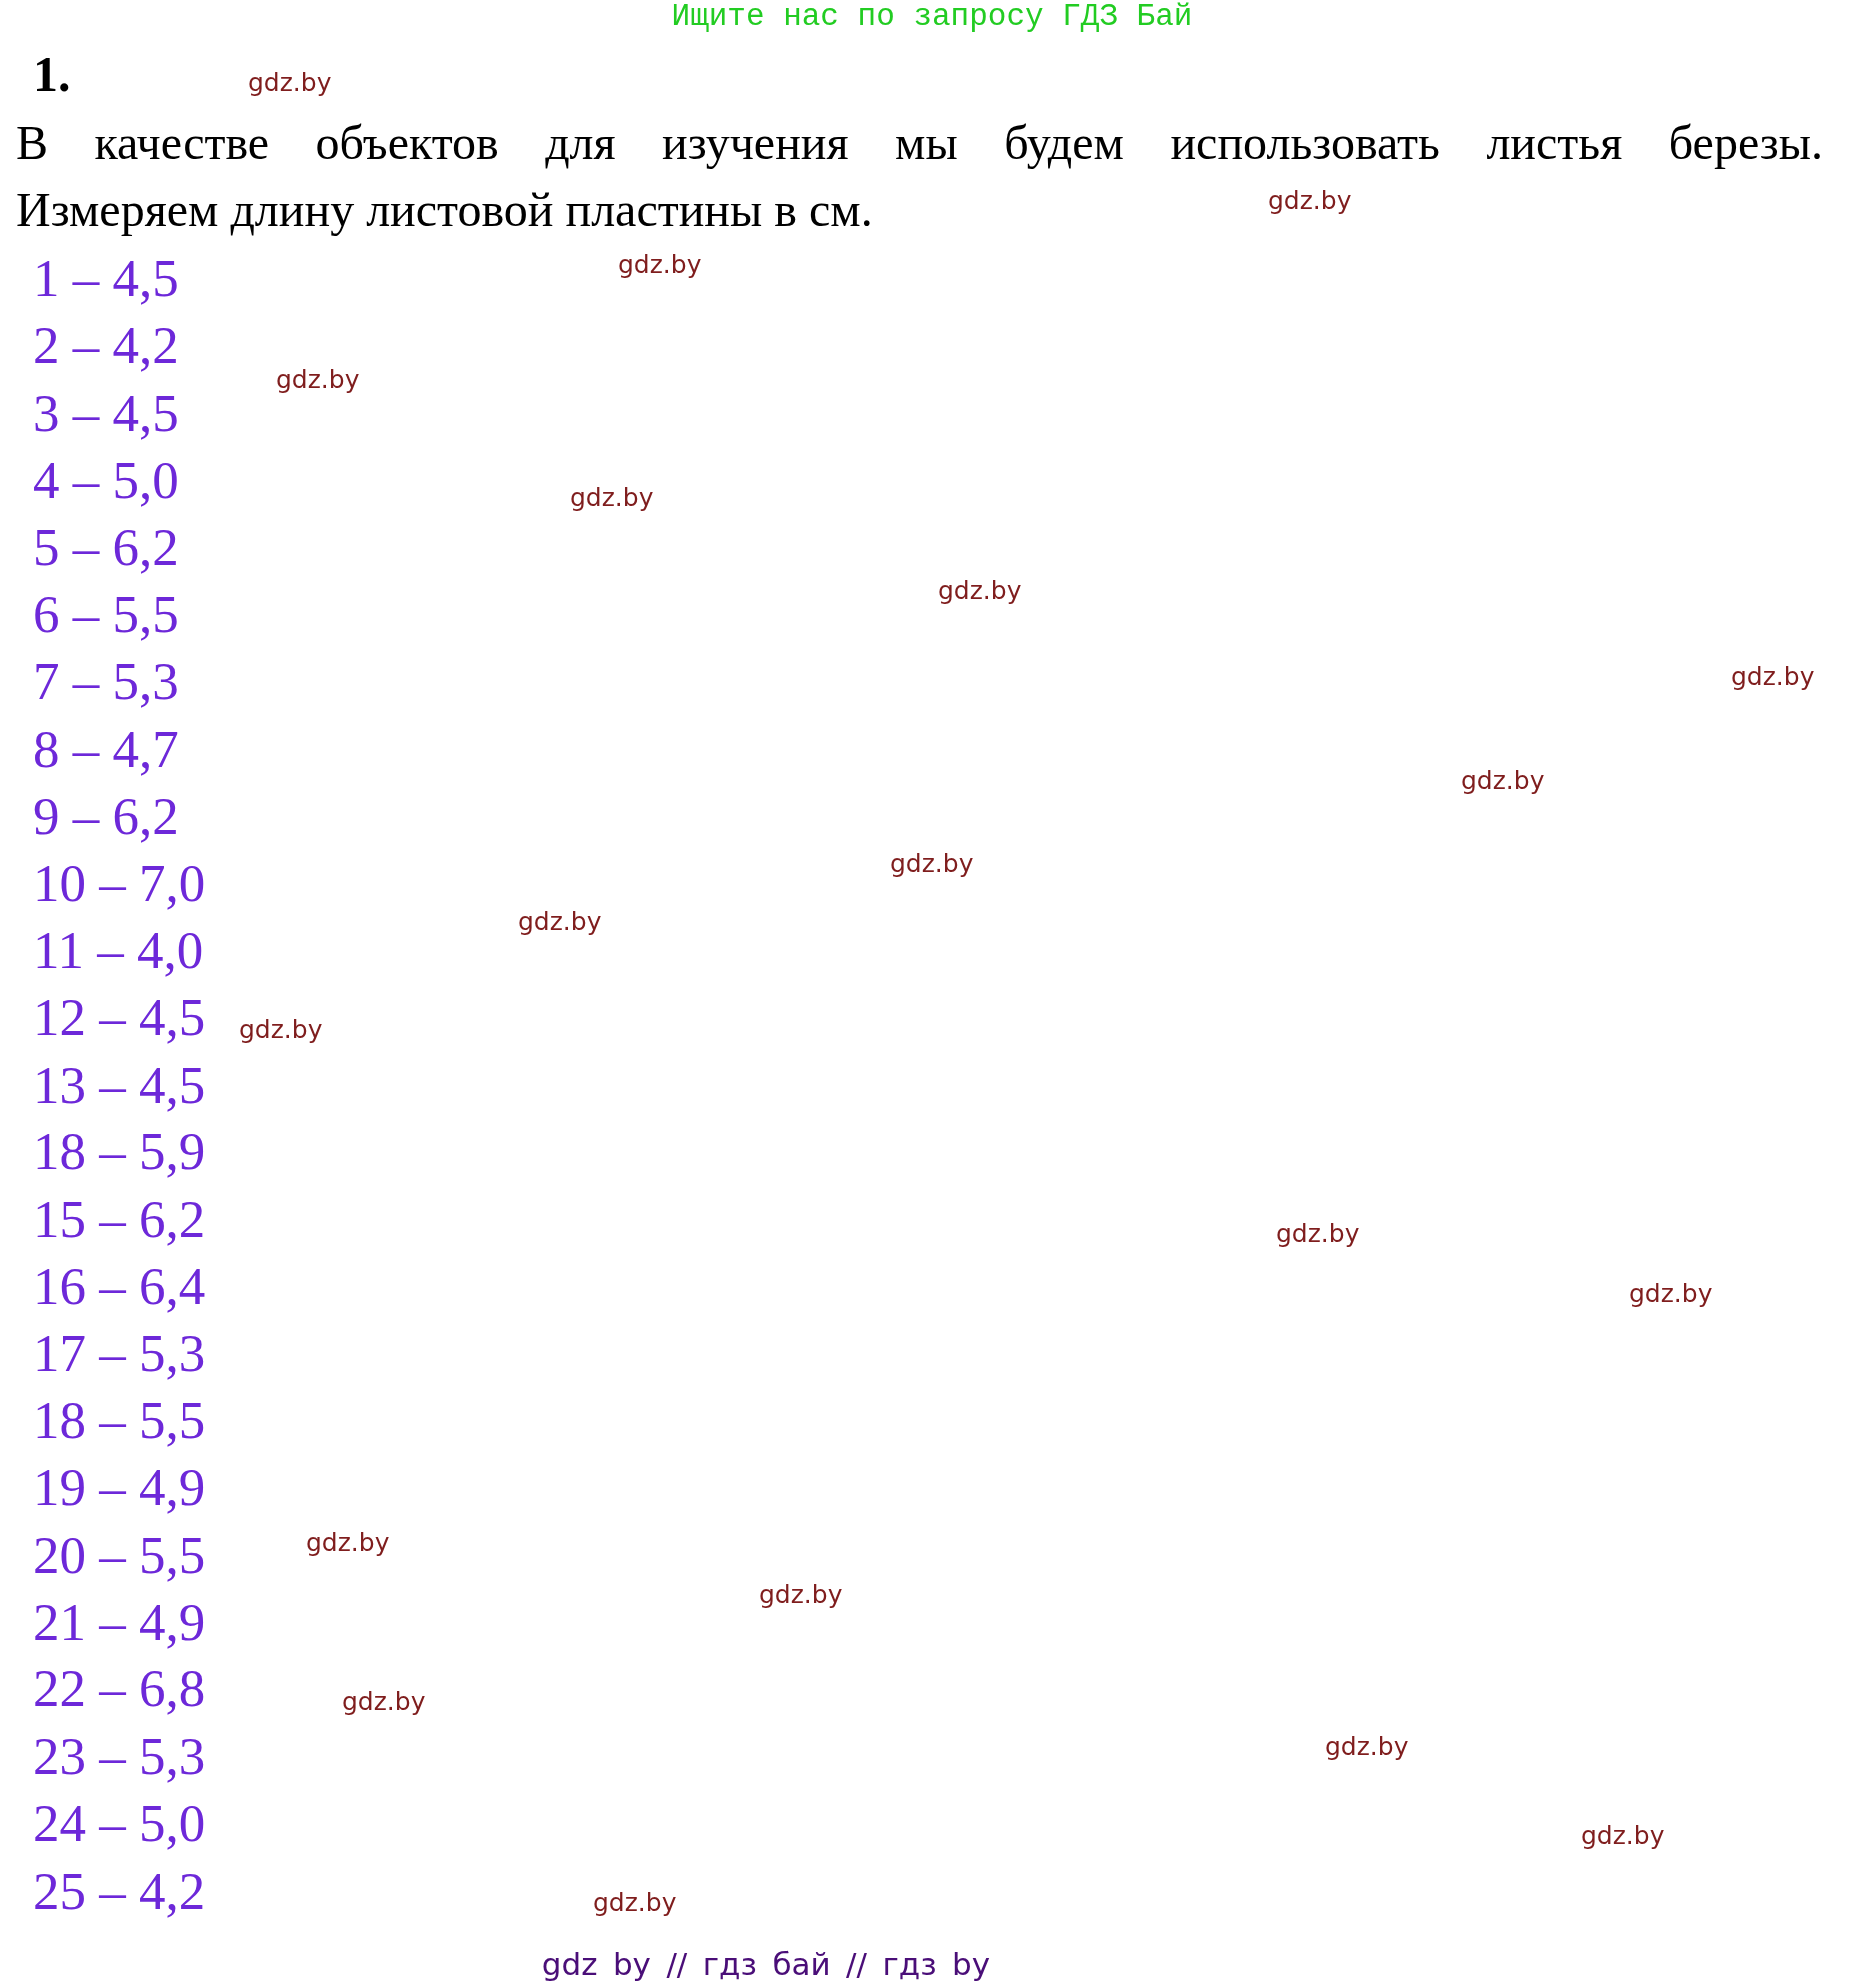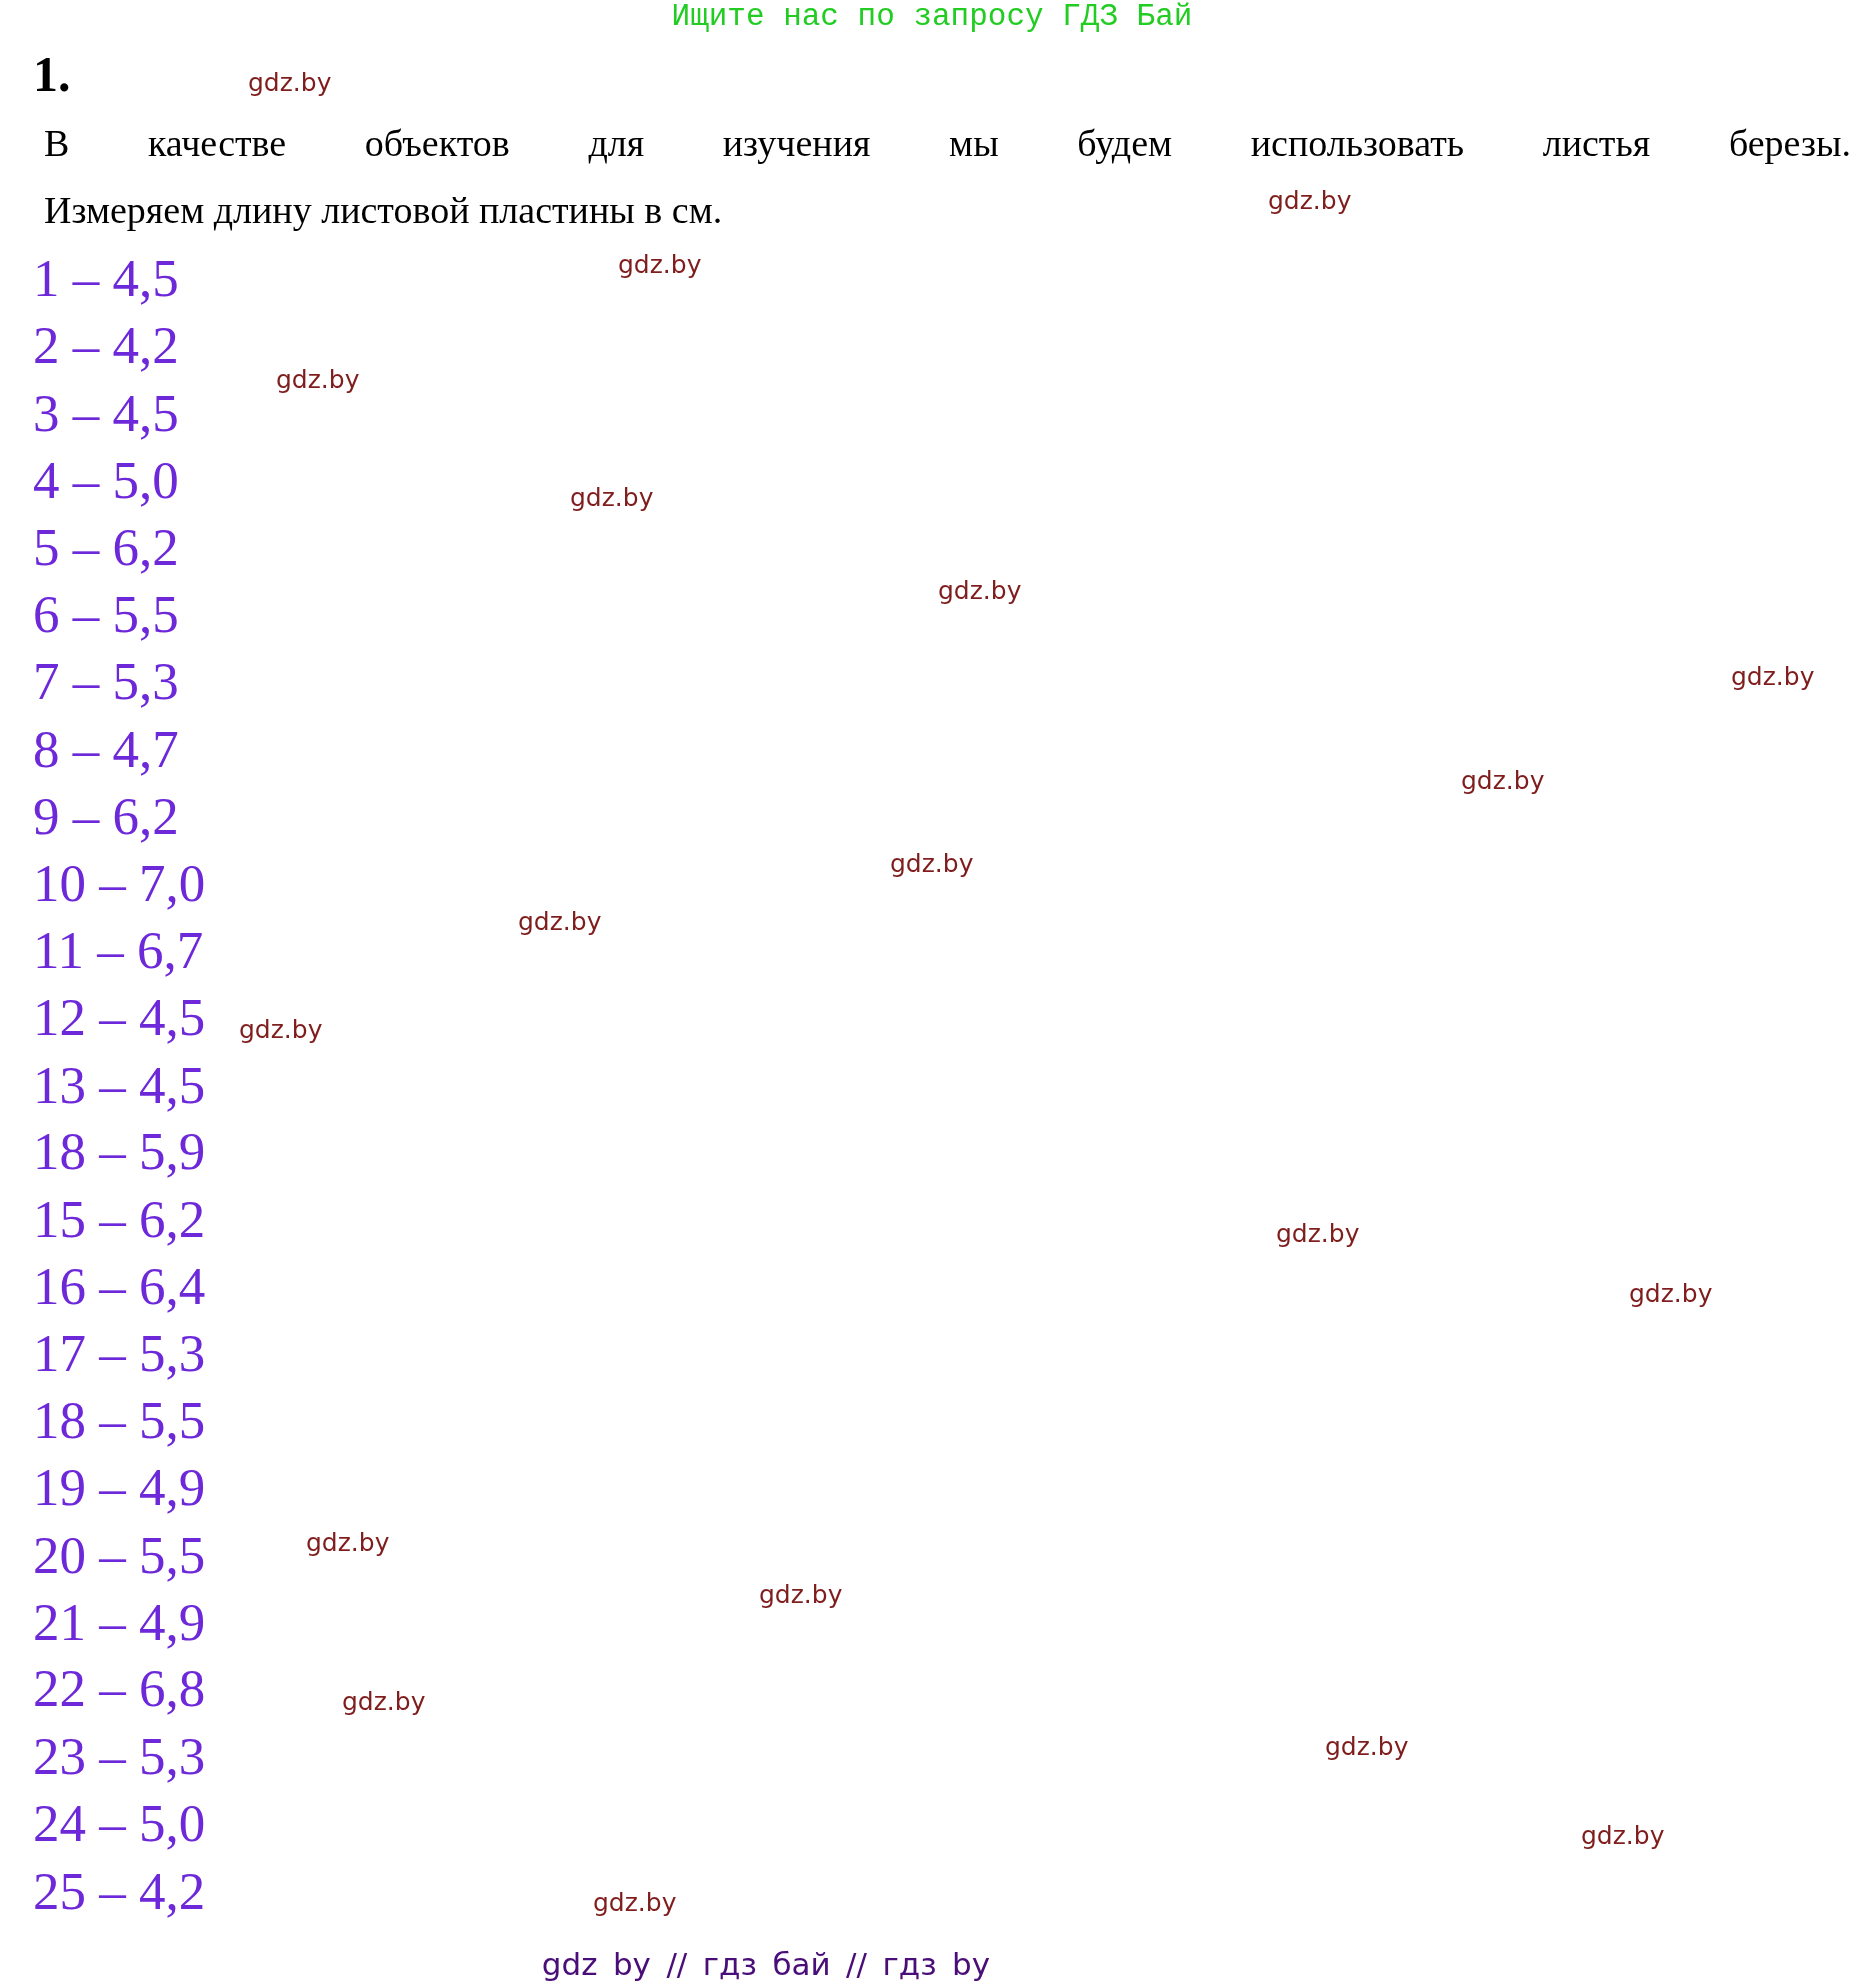--- a/index.html
+++ b/index.html
@@ -9,22 +9,22 @@
       left: 0; width: 1864px; top: 0; height: 37px; text-align: center;
       font-family: Liberation Mono, monospace; font-size: 31px; line-height: 33px;
       color: #22cc22; letter-spacing: 0;
     }
     .task-num {
       left: 33px; top: 46px;
       font-family: "Liberation Serif", serif; font-weight: bold;
       font-size: 50px; line-height: 56px; color: #000;
     }
     .intro {
-      left: 44px; width: 1807px;
-      font-family: "Liberation Serif", serif; font-size: 38px; color: #000;
+      left: 16px; width: 1807px;
+      font-family: "Liberation Serif", serif; font-size: 48px; color: #000;
     }
     .intro-1 { top: 115px; height: 56px; line-height: 56px; text-align: justify; text-align-last: justify; }
     .intro-2 { top: 182px; height: 56px; line-height: 56px; }
     .list { left: 33px; top: 0; }
     .row {
       position: absolute; left: 0;
       font-family: "Liberation Serif", serif; font-size: 53px; line-height: 56px; color: #6d28d9;
     }
     .wm {
       position: absolute;
@@ -50,21 +50,21 @@
   <div class="row" style="top:250px">1 – 4,5</div>
   <div class="row" style="top:317px">2 – 4,2</div>
   <div class="row" style="top:385px">3 – 4,5</div>
   <div class="row" style="top:452px">4 – 5,0</div>
   <div class="row" style="top:519px">5 – 6,2</div>
   <div class="row" style="top:586px">6 – 5,5</div>
   <div class="row" style="top:653px">7 – 5,3</div>
   <div class="row" style="top:721px">8 – 4,7</div>
   <div class="row" style="top:788px">9 – 6,2</div>
   <div class="row" style="top:855px">10 – 7,0</div>
-  <div class="row" style="top:922px">11 – 6,7</div>
+  <div class="row" style="top:922px">11 – 4,0</div>
   <div class="row" style="top:989px">12 – 4,5</div>
   <div class="row" style="top:1057px">13 – 4,5</div>
   <div class="row" style="top:1123px">18 – 5,9</div>
   <div class="row" style="top:1191px">15 – 6,2</div>
   <div class="row" style="top:1258px">16 – 6,4</div>
   <div class="row" style="top:1325px">17 – 5,3</div>
   <div class="row" style="top:1392px">18 – 5,5</div>
   <div class="row" style="top:1459px">19 – 4,9</div>
   <div class="row" style="top:1527px">20 – 5,5</div>
   <div class="row" style="top:1594px">21 – 4,9</div>

